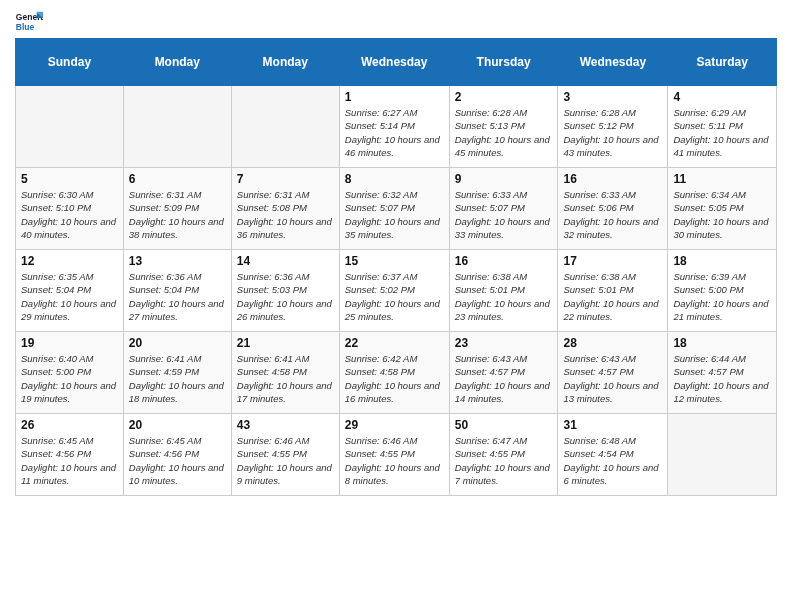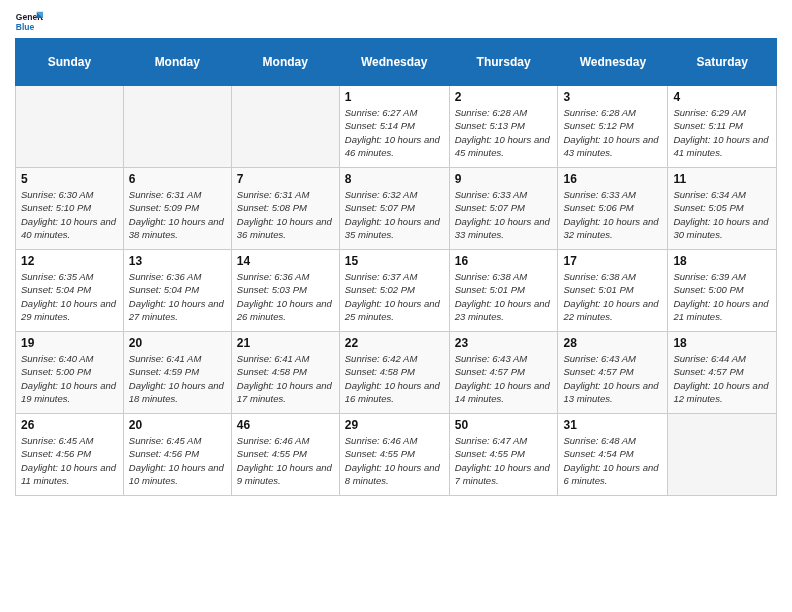--- a/index.html
+++ b/index.html
@@ -236,21 +236,21 @@
         <tr>
           <td>
             <div class="day-number">26</div>
             <div class="day-info">Sunrise: 6:45 AM<br>Sunset: 4:56 PM<br>Daylight: 10 hours and 11 minutes.</div>
           </td>
           <td>
             <div class="day-number">20</div>
             <div class="day-info">Sunrise: 6:45 AM<br>Sunset: 4:56 PM<br>Daylight: 10 hours and 10 minutes.</div>
           </td>
           <td>
-            <div class="day-number">46</div>
+            <div class="day-number">43</div>
             <div class="day-info">Sunrise: 6:46 AM<br>Sunset: 4:55 PM<br>Daylight: 10 hours and 9 minutes.</div>
           </td>
           <td>
             <div class="day-number">29</div>
             <div class="day-info">Sunrise: 6:46 AM<br>Sunset: 4:55 PM<br>Daylight: 10 hours and 8 minutes.</div>
           </td>
           <td>
             <div class="day-number">50</div>
             <div class="day-info">Sunrise: 6:47 AM<br>Sunset: 4:55 PM<br>Daylight: 10 hours and 7 minutes.</div>
           </td>

